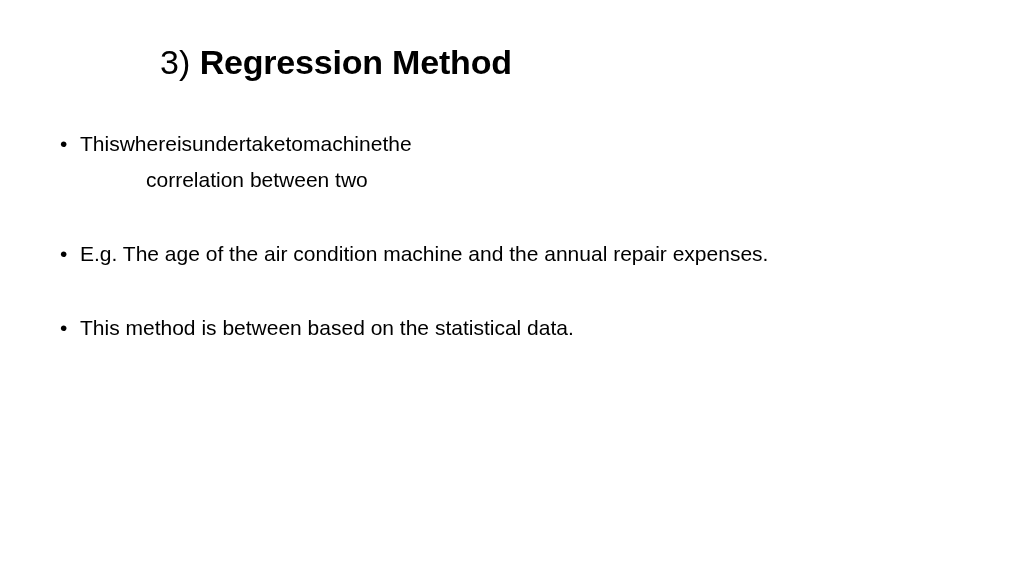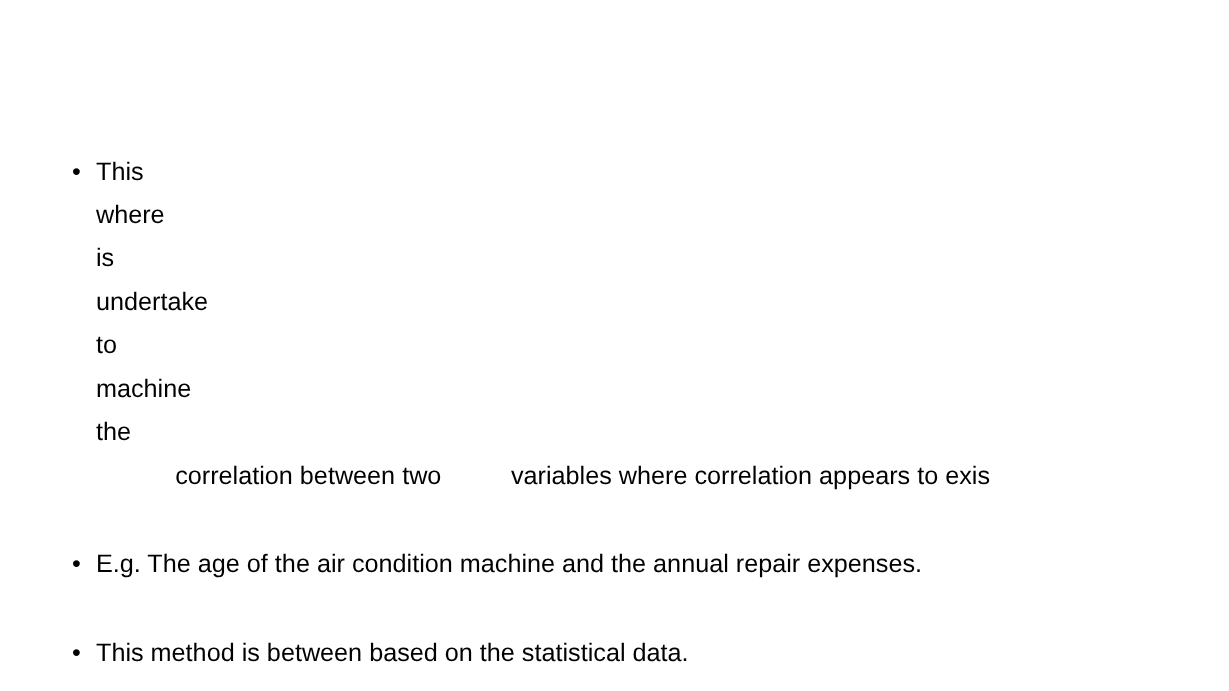--- a/index.html
+++ b/index.html
@@ -55,58 +55,60 @@
     position: absolute;
     left: 4px;
     top: 0;
     font-size: 21px;
     line-height: 1.72;
   }
   .bullet .line-justify {
     display: flex;
     justify-content: flex-start;
     width: 900px;
-    flex-direction: column;
   }
   .bullet .line-justify2 {
     display: flex;
     justify-content: flex-start;
     width: 965px;
     padding-left: 66px;
     box-sizing: border-box;
     white-space: nowrap;
   }
   .gap-b { display: inline-block; width: 58px; }
   .bullet-2, .bullet-3 {
     white-space: nowrap;
   }
   .bullet-2 { margin-bottom: 38px; }
 </style>
 </head>
 <body>
 
 <div class="slide">
 
+  <div class="slide-title">
+    <span class="title-num">3)</span>
+    <span class="title-main">Regression Method</span>
+  </div>
 
   <div class="body-block">
 
     <div class="bullet bullet-1">
       <div class="line-justify">
         <span>This</span>
         <span>where</span>
         <span>is</span>
         <span>undertake</span>
         <span>to</span>
         <span>machine</span>
         <span>the</span>
       </div>
       <div class="line-justify2">
         <span>correlation  between two</span>
         <span class="gap-b"></span>
-        <span>variables where correlation appears to exis</span>
       </div>
     </div>
 
     <div class="bullet bullet-2">
       <span>E.g. The age of the air condition machine and the annual repair  expenses.</span>
     </div>
 
     <div class="bullet bullet-3">
       <span>This method is between based on the statistical data.</span>
     </div>

